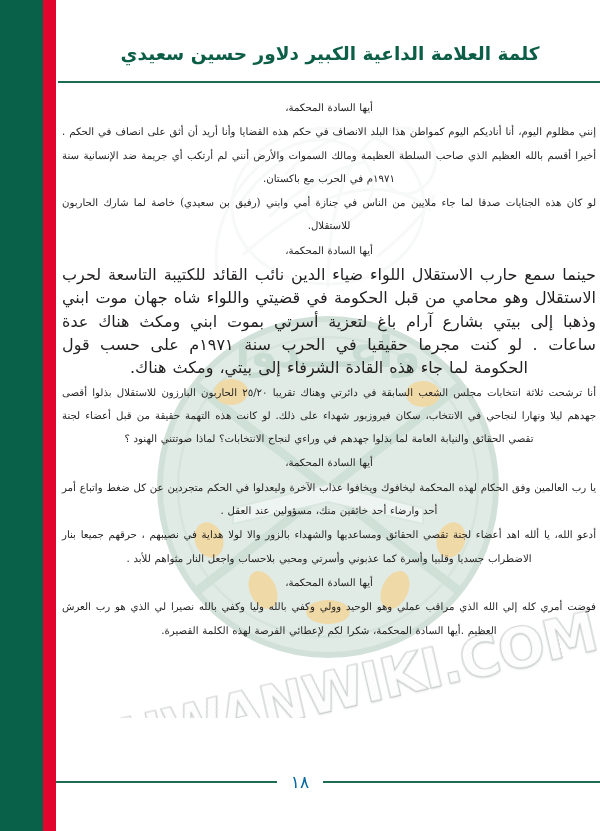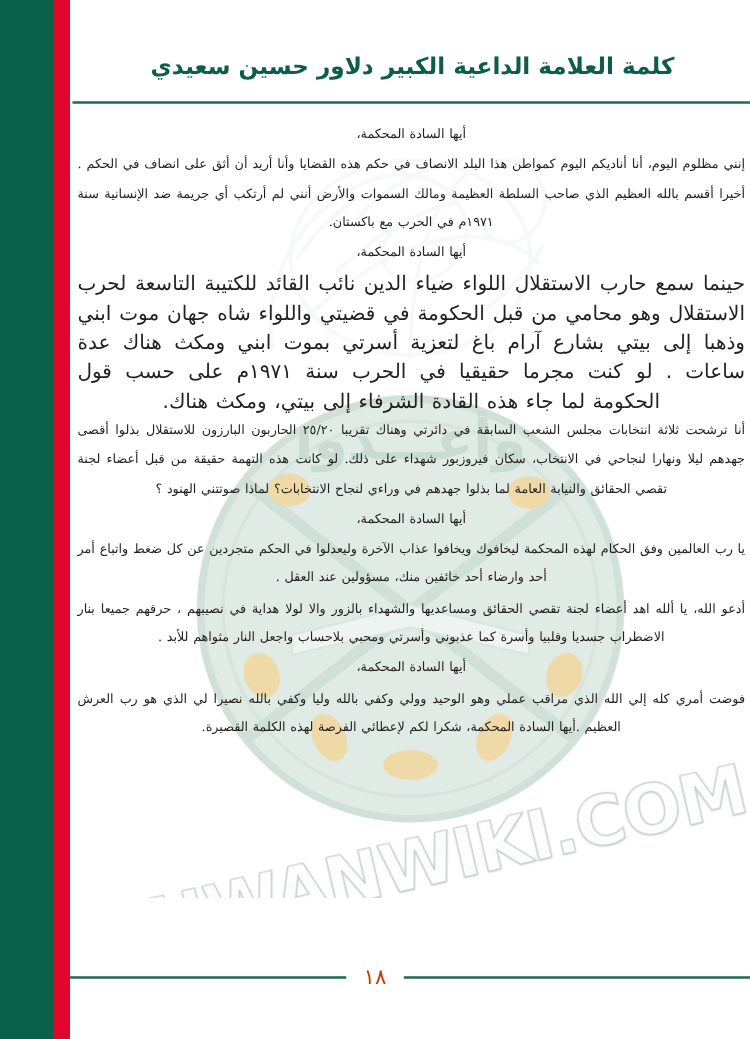--- a/index.html
+++ b/index.html
@@ -154,21 +154,21 @@
     flex: 1 1 auto;
     height: 1.5px;
     background: #1c6b52;
   }
   .footer .rule.left  { margin-left: 0; }
   .footer .rule.right { margin-right: 0; }
   .page-number {
     font-family: "DejaVu Sans", "Liberation Sans", sans-serif;
     font-size: 17px;
     font-weight: 400;
-    color: #c2410c;
+    color: #0369a1;
     line-height: 1;
     padding: 0 4px;
     white-space: nowrap;
     text-align: center;
   }
 </style>
 </head>
 <body>
 
 <div class="page">
@@ -228,20 +228,21 @@
   </div>
 
   <div class="content">
 
     <div class="doc-title">كلمة العلامة الداعية الكبير دلاور حسين سعيدي</div>
     <div class="header-rule"></div>
 
     <div class="body-text">
       <p class="para short">أيها السادة المحكمة،</p>
       <p class="para">إنني مظلوم اليوم، أنا أناديكم اليوم كمواطن هذا البلد الانصاف في حكم هذه القضايا وأنا أريد أن أثق على انصاف في الحكم . أخيرا أقسم بالله العظيم الذي صاحب السلطة العظيمة ومالك السموات والأرض أنني لم أرتكب أي جريمة ضد الإنسانية سنة ١٩٧١م في الحرب مع باكستان.</p>
+      <p class="para">لو كان هذه الجنايات صدقا لما جاء ملايين من الناس في جنازة أمي وابني (رفيق بن سعيدي) خاصة لما شارك الحاربون للاستقلال.</p>
       <p class="para short">أيها السادة المحكمة،</p>
       <p class="para sans">حينما سمع حارب الاستقلال اللواء ضياء الدين نائب القائد  للكتيبة التاسعة لحرب الاستقلال وهو محامي من قبل الحكومة في قضيتي واللواء شاه جهان موت ابني وذهبا إلى بيتي بشارع آرام باغ لتعزية أسرتي بموت ابني ومكث هناك عدة ساعات . لو كنت مجرما حقيقيا في الحرب سنة ١٩٧١م على حسب قول الحكومة لما جاء هذه القادة الشرفاء إلى بيتي، ومكث هناك.</p>
       <p class="para">أنا ترشحت ثلاثة انتخابات مجلس الشعب السابقة في دائرتي وهناك تقريبا ٢٥/٢٠ الحاربون البارزون للاستقلال بذلوا أقصى جهدهم ليلا ونهارا لنجاحي في الانتخاب، سكان فيروزبور شهداء على ذلك. لو كانت هذه التهمة حقيقة من قبل أعضاء لجنة تقصي الحقائق والنيابة العامة لما بذلوا جهدهم في وراءي لنجاح الانتخابات؟ لماذا صوتتني الهنود ؟</p>
       <p class="para short">أيها السادة المحكمة،</p>
       <p class="para">يا رب العالمين وفق الحكام لهذه المحكمة ليخافوك ويخافوا عذاب الآخرة وليعدلوا في الحكم متجردين عن كل ضغط واتباع أمر أحد وارضاء أحد خائفين منك، مسؤولين عند العقل .</p>
       <p class="para">أدعو الله، يا ألله اهد أعضاء لجنة تقصي الحقائق ومساعديها والشهداء بالزور والا لولا هداية في نصيبهم ، حرقهم جميعا بنار الاضطراب جسديا وقلبيا وأسرة كما عذبوني وأسرتي ومحبي بلاحساب واجعل النار مثواهم للأبد .</p>
       <p class="para short">أيها السادة المحكمة،</p>
       <p class="para">فوضت أمري كله إلي الله الذي مراقب عملي وهو الوحيد وولي وكفي بالله وليا وكفي بالله نصيرا لي الذي هو رب العرش العظيم .أيها السادة المحكمة، شكرا لكم لإعطائي الفرصة لهذه الكلمة القصيرة.</p>
     </div>
   </div>

